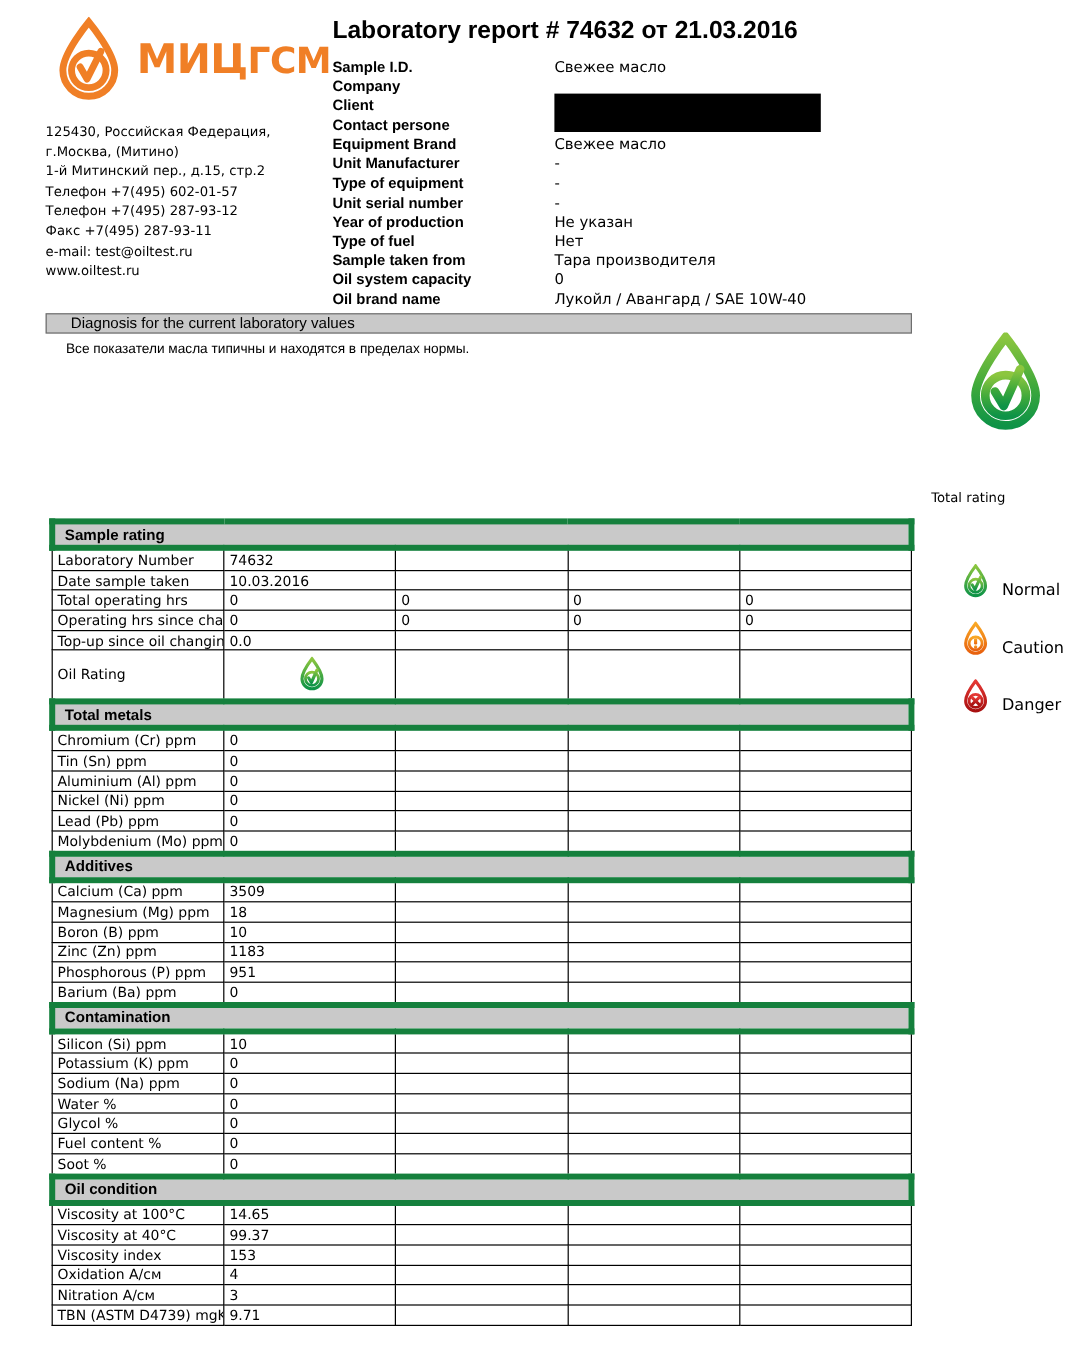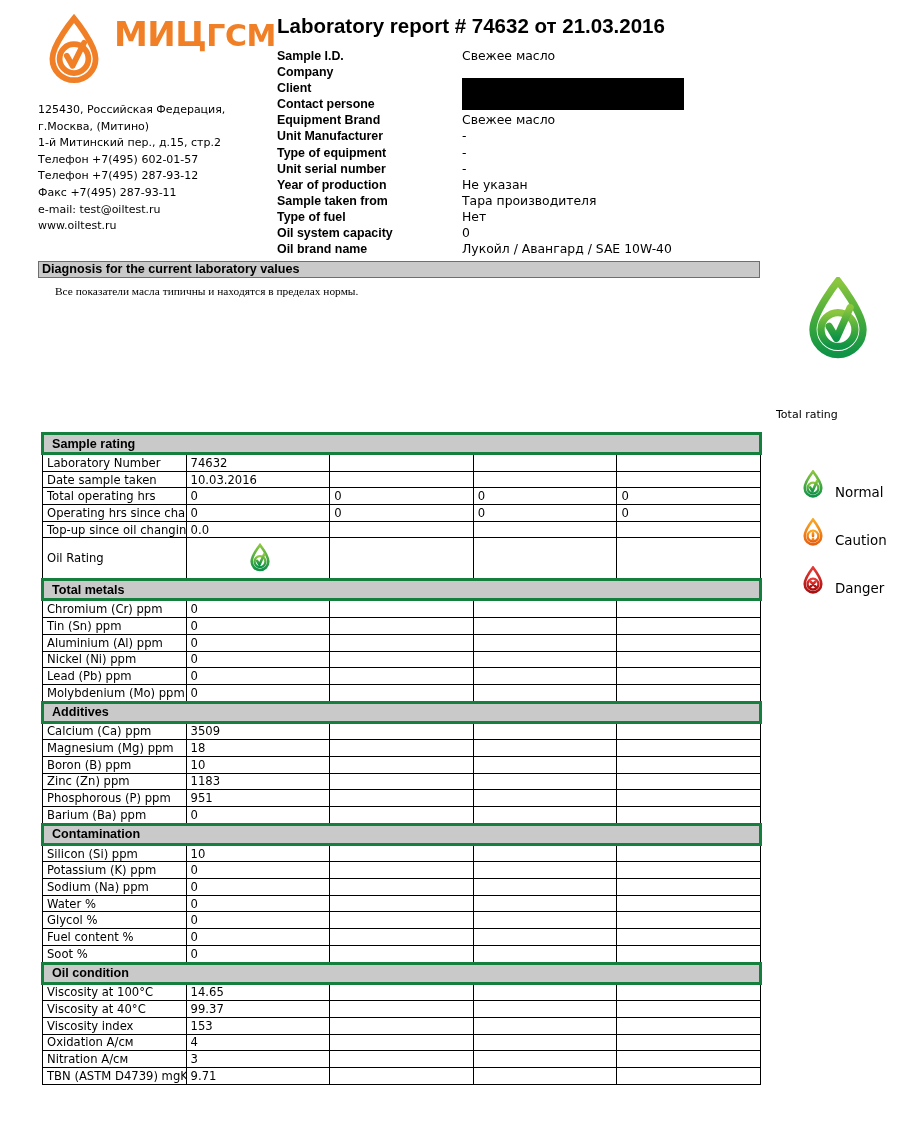--- a/index.html
+++ b/index.html
@@ -18,20 +18,21 @@
 
   
   #logo-block {
     position: absolute;
     left: 38px;
     top: 14px;
     width: 240px;
   }
   #logo-row {
     display: flex;
+    align-items: center;
     height: 72px;
   }
   #logo-mark { width: 72px; height: 72px; flex: none; }
   #logo-wordmark {
     margin-left: 4px;
     color: #F07F26;
     font-family: "DejaVu Sans", sans-serif;
     font-weight: bold;
     letter-spacing: -0.5px;
     white-space: nowrap;
@@ -96,31 +97,31 @@
     left: 38px;
     top: 261px;
     width: 722px;
     height: 17px;
     background: #c9c9c9;
     border: 1px solid #6e6e6e;
     box-sizing: border-box;
   }
   #diagnosis-bar span {
     display: block;
-    padding-left: 3px;
+    padding-left: 20px;
     font-family: "Liberation Sans", sans-serif;
-    font-weight: bold;
+    font-weight: normal;
     font-size: 12.6px;
     line-height: 15px;
   }
   #diagnosis-text {
     position: absolute;
     left: 55px;
     top: 285px;
-    font-family: Liberation Serif, serif;
+    font-family: Liberation Sans, sans-serif;
     font-size: 11.4px;
     white-space: nowrap;
   }
 
   
   #big-droplet {
     position: absolute;
     left: 797px;
     top: 277px;
     width: 82px;
@@ -167,21 +168,21 @@
   #data-table td {
     border: 1px solid #000000;
     font-size: 11.6px;
     height: 15.7px;
     padding: 0 0 0 4px;
     overflow: hidden;
     white-space: nowrap;
   }
   #data-table td.section-head {
     background: #c9c9c9;
-    border: 3px solid #15803d;
+    border: 5px solid #15803d;
     font-family: "Liberation Sans", sans-serif;
     font-weight: bold;
     font-size: 12.6px;
     height: 17px;
     padding-left: 8px;
   }
   td.c-label  { width: 277px; }
   td.c-v1     { width: 111px; }
   td.c-v2     { width: 111px; }
   td.c-v3     { width: 111px; }
@@ -255,26 +256,26 @@
   </div>
   <div class="hdr-row">
     <div class="hdr-label">Unit serial number</div>
     <div class="hdr-value">-</div>
   </div>
   <div class="hdr-row">
     <div class="hdr-label">Year of production</div>
     <div class="hdr-value">Не указан</div>
   </div>
   <div class="hdr-row">
+    <div class="hdr-label">Type of fuel</div>
+    <div class="hdr-value">Нет</div>
+  </div>
+  <div class="hdr-row">
     <div class="hdr-label">Sample taken from</div>
     <div class="hdr-value">Тара производителя</div>
-  </div>
-  <div class="hdr-row">
-    <div class="hdr-label">Type of fuel</div>
-    <div class="hdr-value">Нет</div>
   </div>
   <div class="hdr-row">
     <div class="hdr-label">Oil system capacity</div>
     <div class="hdr-value">0</div>
   </div>
   <div class="hdr-row">
     <div class="hdr-label">Oil brand name</div>
     <div class="hdr-value">Лукойл / Авангард / SAE 10W-40</div>
   </div>
 </div>

